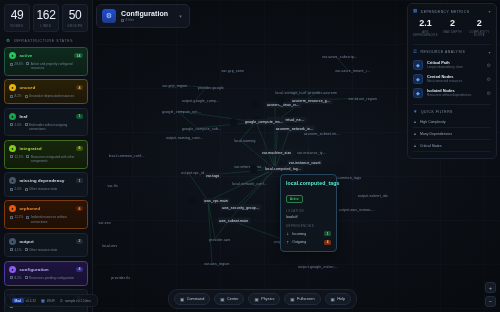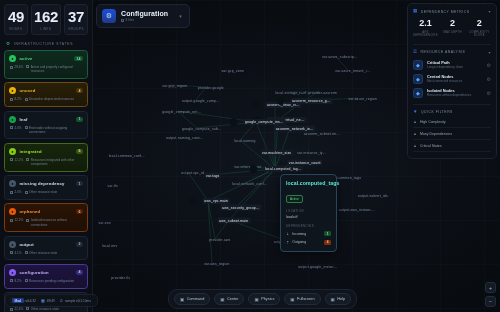--- a/index.html
+++ b/index.html
@@ -56,21 +56,21 @@
     background:linear-gradient(180deg,#0c0f16 0%, #0a0d13 100%);
     border-right:1px solid #161b24;
     padding:4px 4px 0 4px;
     display:flex; flex-direction:column;
   }
   .stats { display:flex; gap:3px; }
   .stat {
     flex:1; background:#111620; border:1px solid #1b2230; border-radius:3px;
     padding:4px 2px 3px; text-align:center;
   }
-  .stat .v { font-size:15px; font-weight:bold; color:#e8eef7; line-height:1; letter-spacing:-.3px;}
+  .stat .v { font-size:12px; font-weight:normal; color:#e8eef7; line-height:1; letter-spacing:-.3px;}
   .stat .k { font-size:2.9px; color:#5d6b7e; letter-spacing:.5px; margin-top:2.5px; }
 
   .sec-head{
     display:flex; align-items:center; gap:3px;
     margin:7px 0 4px 2px; font-size:3.4px; letter-spacing:.7px; color:#6b7a8e;
   }
   .sec-head .ic{ color:#2fbf78; font-size:4.5px; line-height:1; }
 
   .states { display:flex; flex-direction:column; gap:3.5px; overflow:hidden; }
   .scard{
@@ -459,21 +459,21 @@
     <div class="stats" id="stats-row">
   <div class="stat">
     <div class="v">49</div>
     <div class="k">NODES</div>
   </div>
   <div class="stat">
     <div class="v">162</div>
     <div class="k">LINKS</div>
   </div>
   <div class="stat">
-    <div class="v">37</div>
+    <div class="v">50</div>
     <div class="k">GROUPS</div>
   </div>
       </div>
     <div class="sec-head">
       <span class="ic">⚙</span>
       <span>INFRASTRUCTURE STATES</span>
     </div>
     <div class="states" id="states-list">
   <div class="scard s-active">
     <div class="row1">

